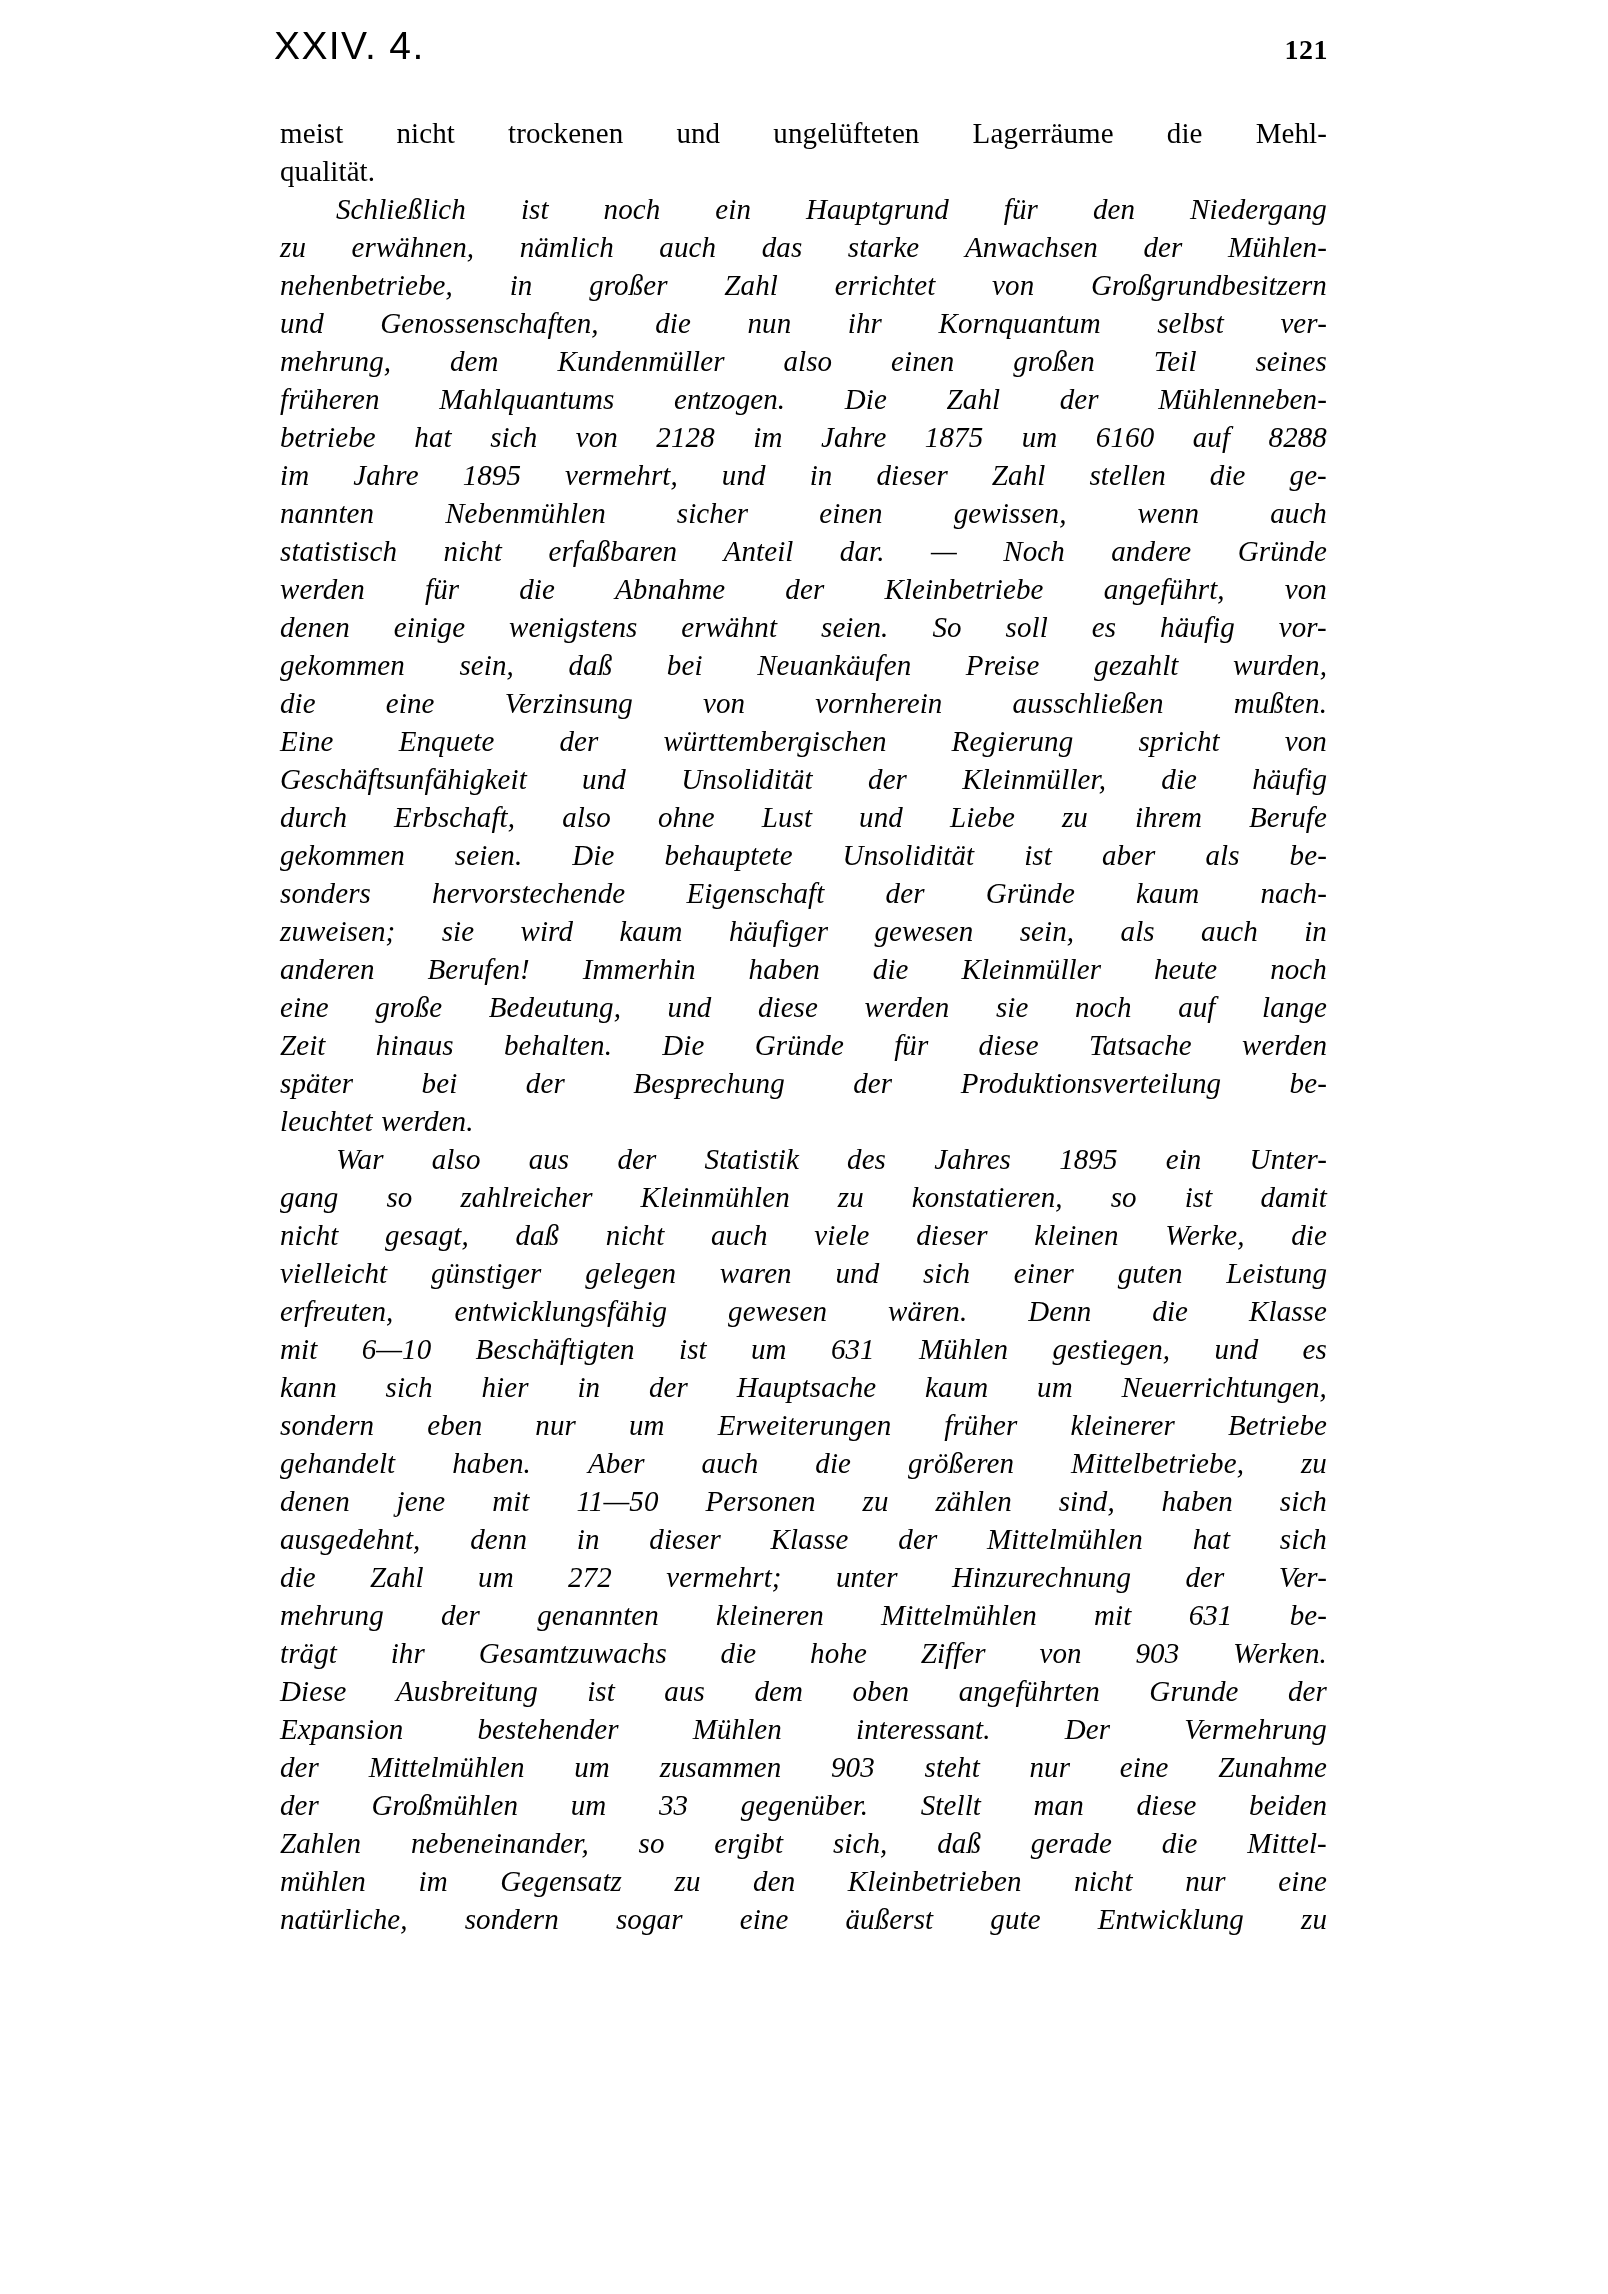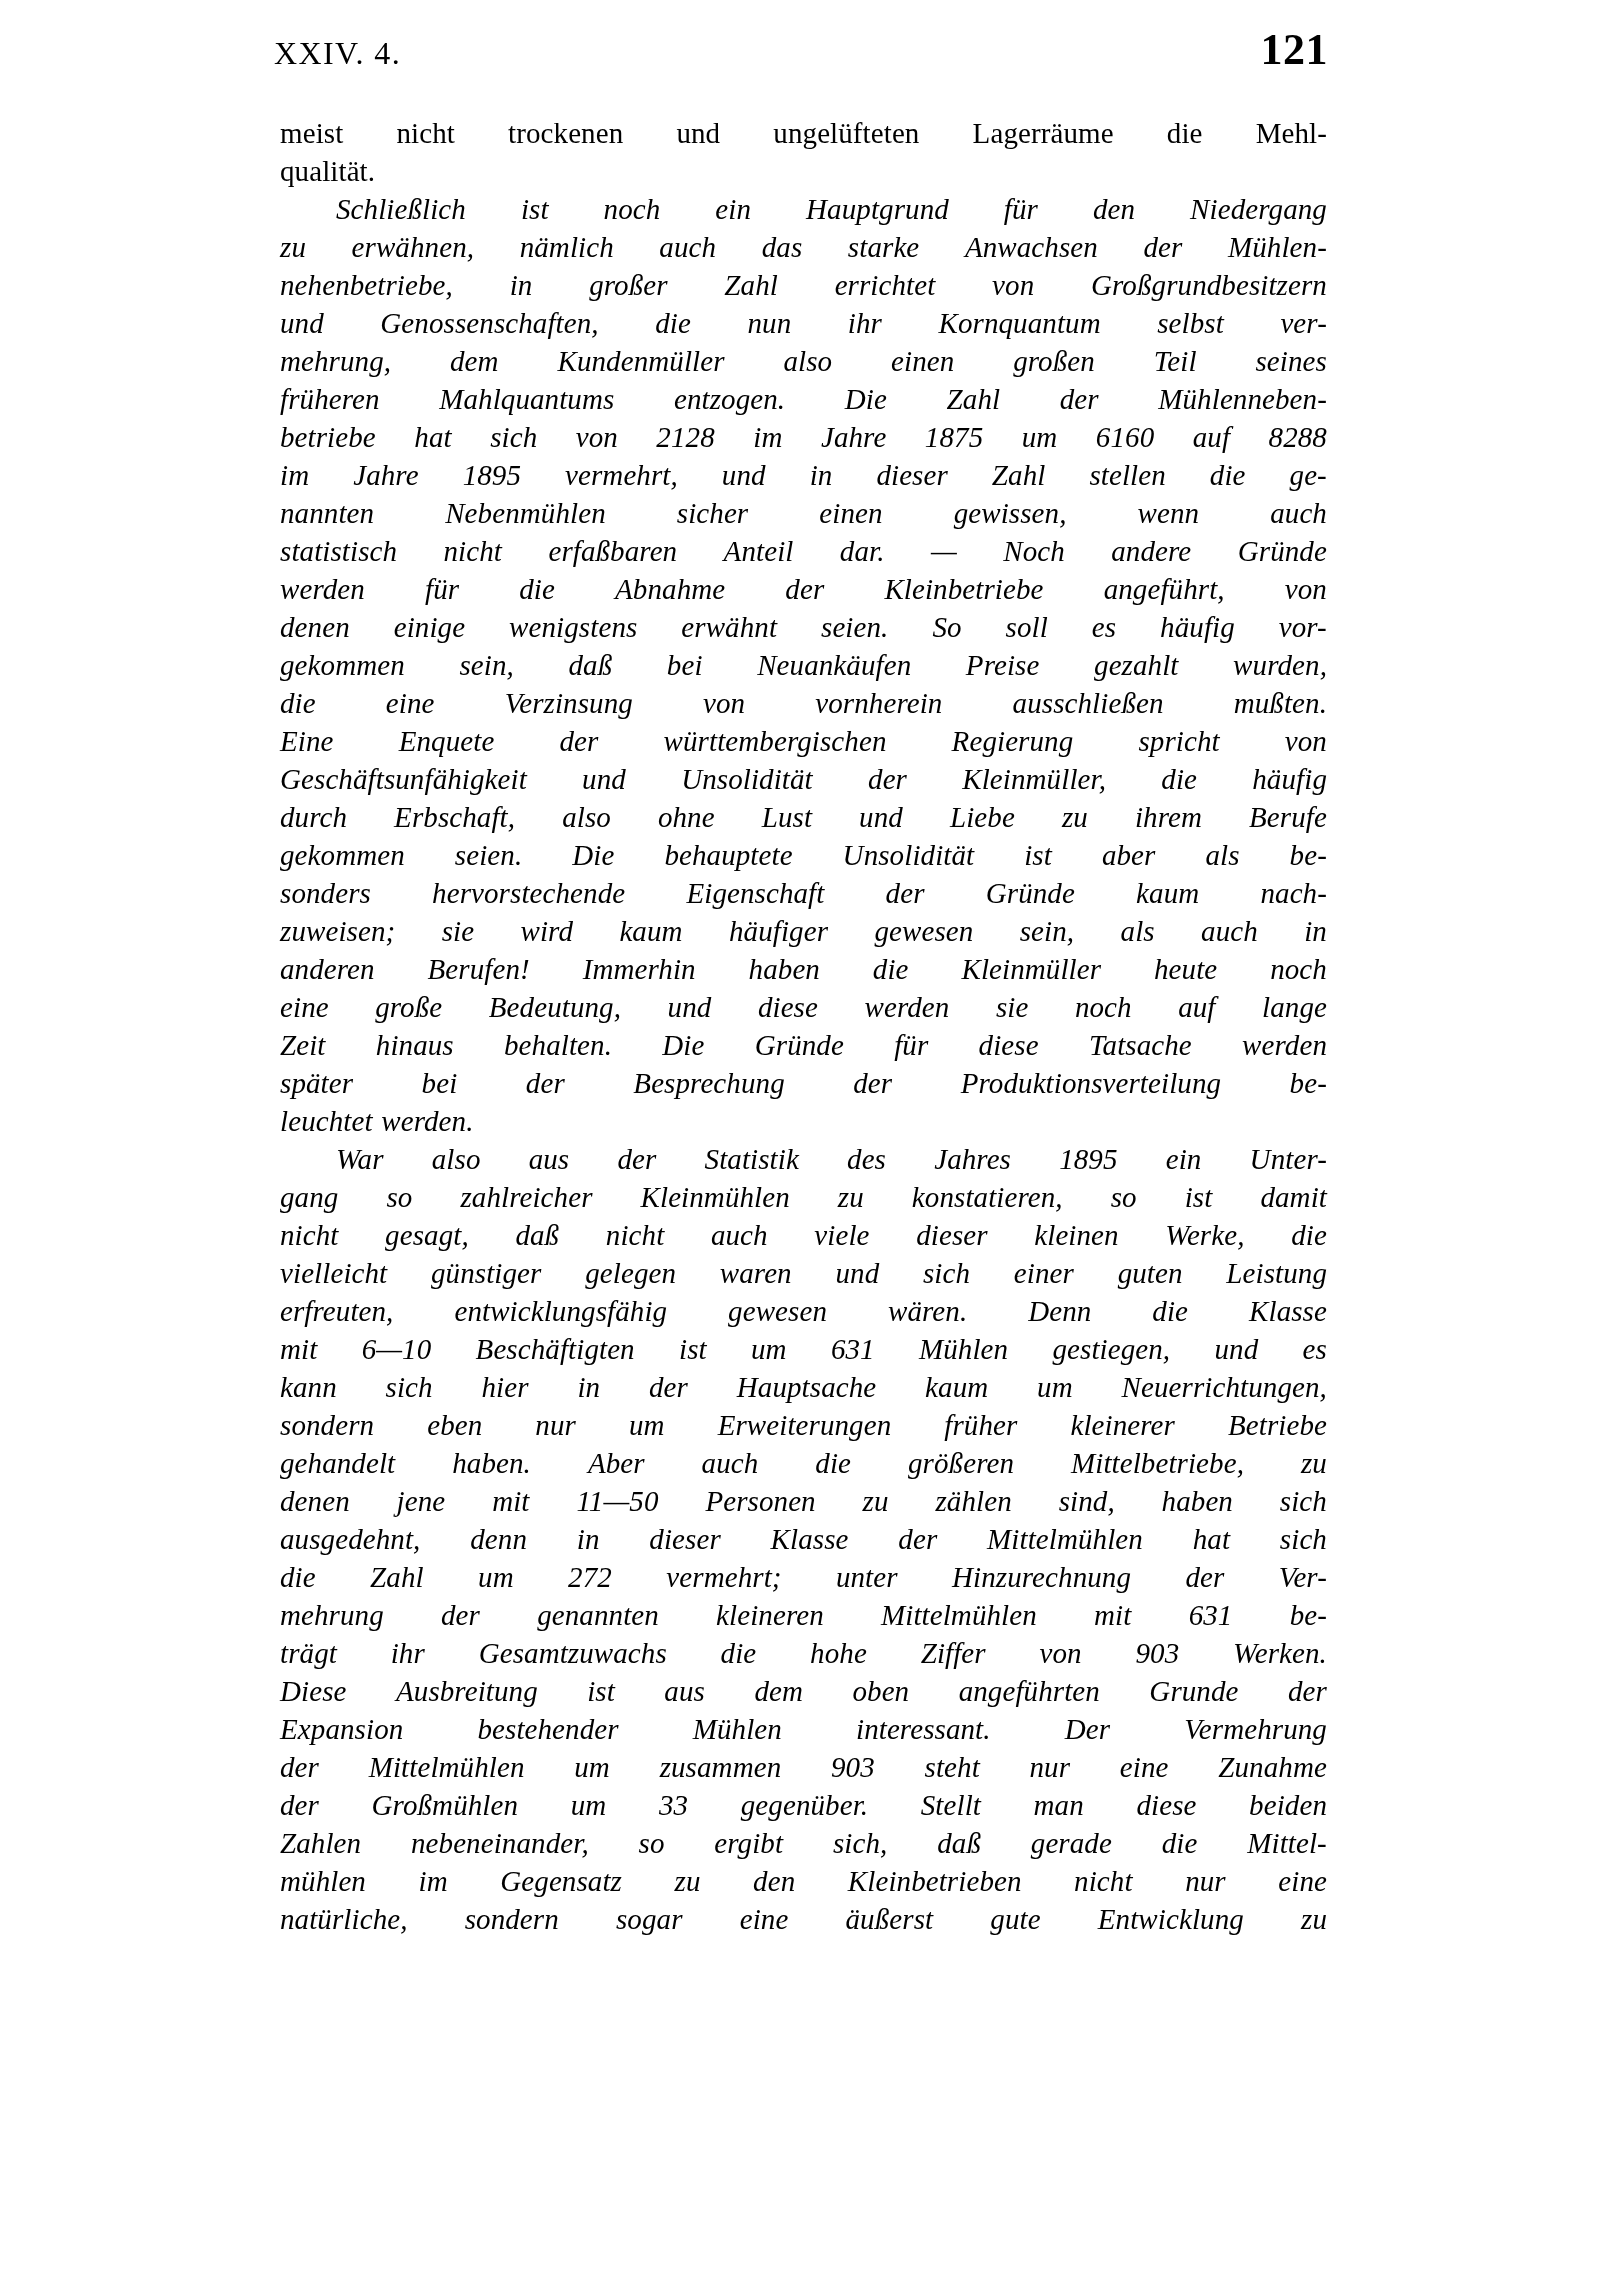--- a/index.html
+++ b/index.html
@@ -29,27 +29,27 @@
     position: absolute;
     left: 274px;
     top: 23.5px;
     width: 1054px;
     height: 49px;
     display: flex;
     align-items: baseline;
     justify-content: space-between;
   }
   .head-sig {
-    font-size: 32px;
+    font-size: 39px;
     letter-spacing: 1.4px;
-    font-family: Liberation Serif, serif;
+    font-family: Liberation Sans, sans-serif;
     white-space: nowrap;
   }
   .head-folio {
-    font-size: 44px;
+    font-size: 28px;
     font-weight: bold;
     letter-spacing: 0.5px;
     white-space: nowrap;
   }
 
   
   .textblock {
     position: absolute;
     left: 280px;
     top: 114px;

